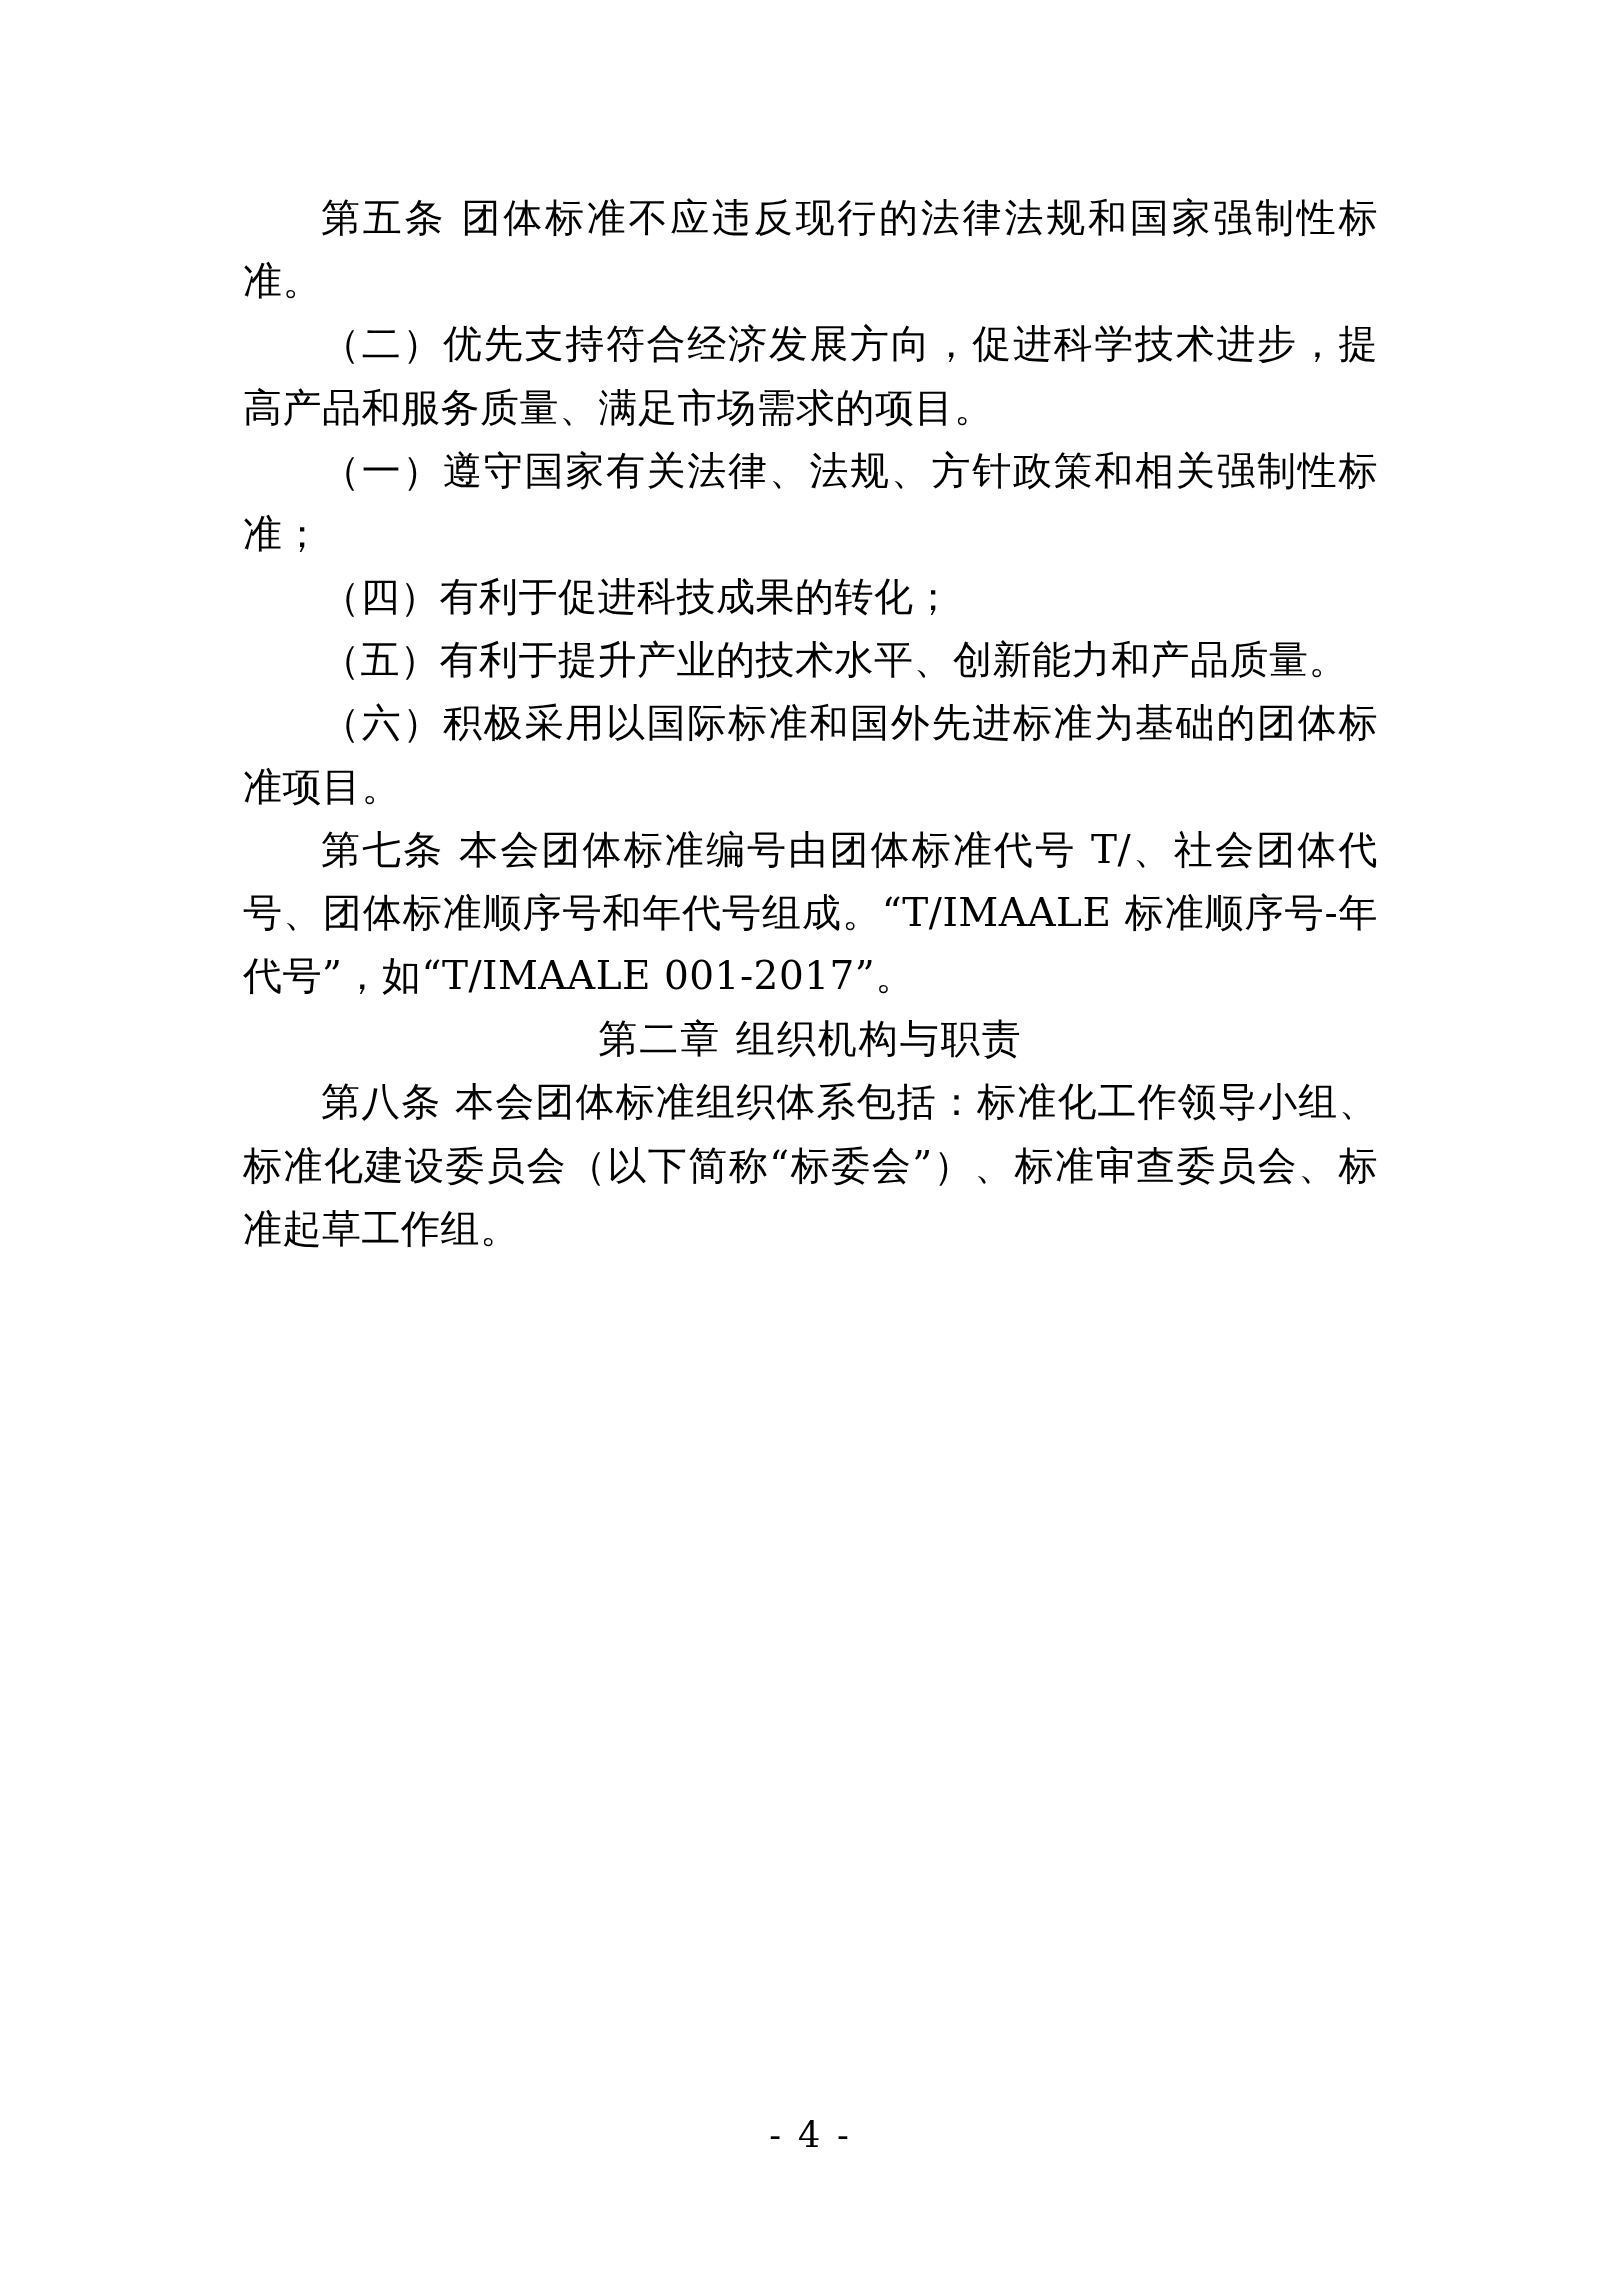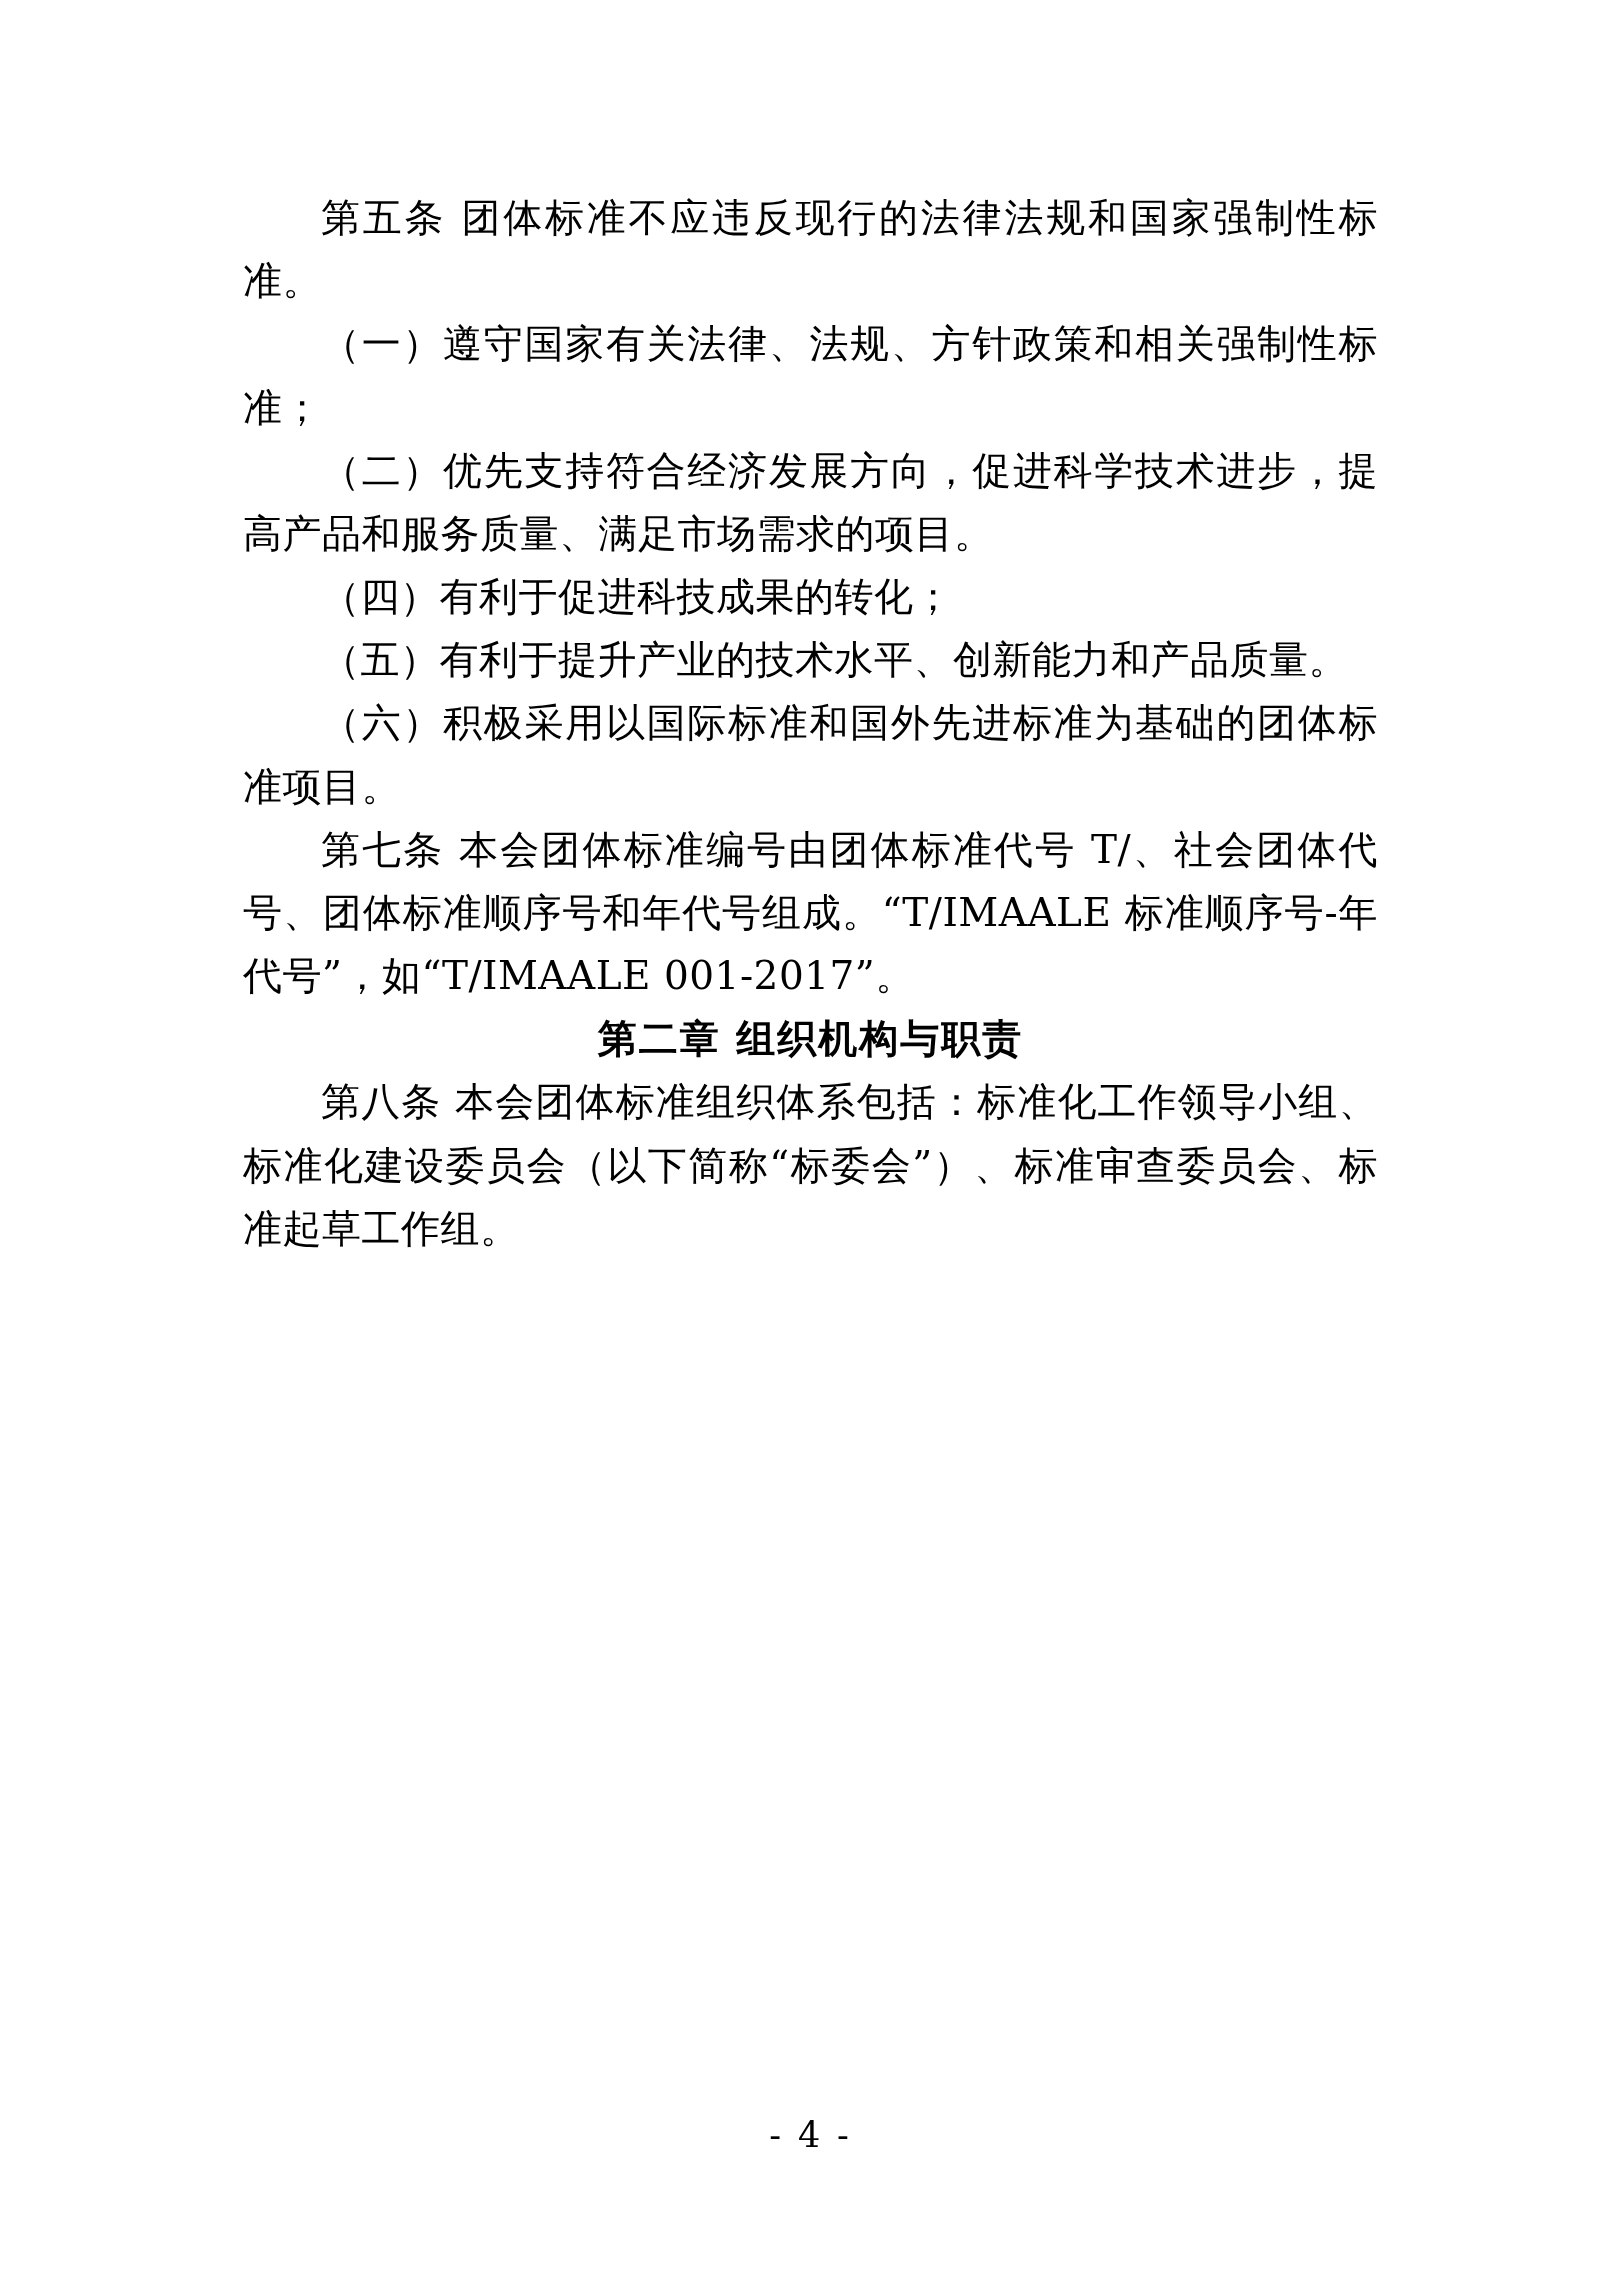--- a/index.html
+++ b/index.html
@@ -38,21 +38,21 @@
     letter-spacing: 0.5px;
     font-family: "DejaVu Serif", "Liberation Serif", serif;
   }
   .indent {
     text-indent: 2em;
   }
   .chapter-title {
     font-size: 39px;
     line-height: 1.62;
     text-align: center;
-    font-weight: bold;
+    font-weight: normal;
     letter-spacing: 2px;
     margin: 0;
     font-family: "DejaVu Sans", "Liberation Sans", sans-serif;
   }
   .footer {
     position: absolute;
     left: 0;
     top: 2103px;
     width: 1621px;
     text-align: center;
@@ -63,23 +63,23 @@
 </style>
 </head>
 <body>
 
 <div class="page">
   <div class="content">
 
     <p class="para indent">第五条 团体标准不应违反现行的法律法规和国家强制性标准。</p>
 
 
+    <p class="para indent">（二）优先支持符合经济发展方向，促进科学技术进步，提高产品和服务质量、满足市场需求的项目。</p>
+
     <p class="para indent">（一）遵守国家有关法律、法规、方针政策和相关强制性标准；</p>
-
-    <p class="para indent">（二）优先支持符合经济发展方向，促进科学技术进步，提高产品和服务质量、满足市场需求的项目。</p>
 
 
     <p class="para indent">（四）有利于促进科技成果的转化；</p>
 
     <p class="para indent">（五）有利于提升产业的技术水平、创新能力和产品质量。</p>
 
     <p class="para indent">（六）积极采用以国际标准和国外先进标准为基础的团体标准项目。</p>
 
 
     <p class="para indent">第七条 本会团体标准编号由团体标准代号 T/、社会团体代号、团体标准顺序号和年代号组成。“T/IMAALE 标准顺序号-年代号”，如“T/IMAALE 001-2017”。</p>

